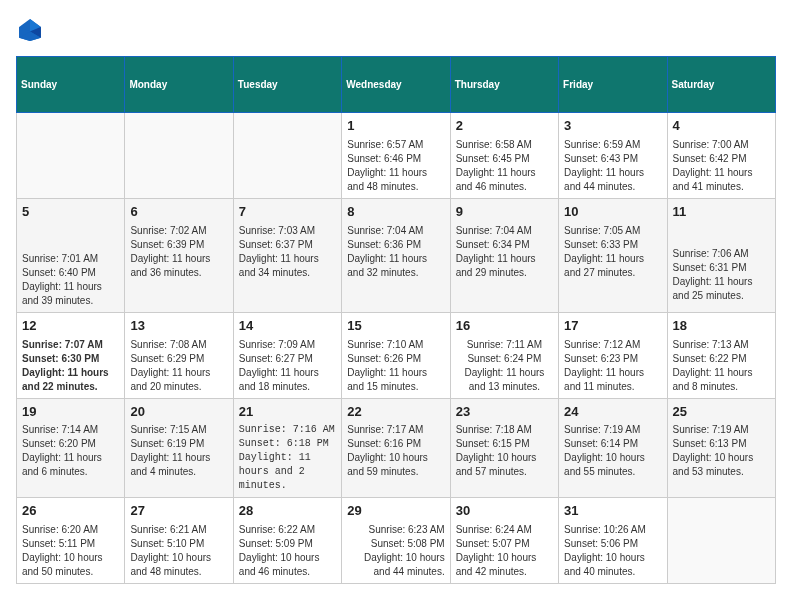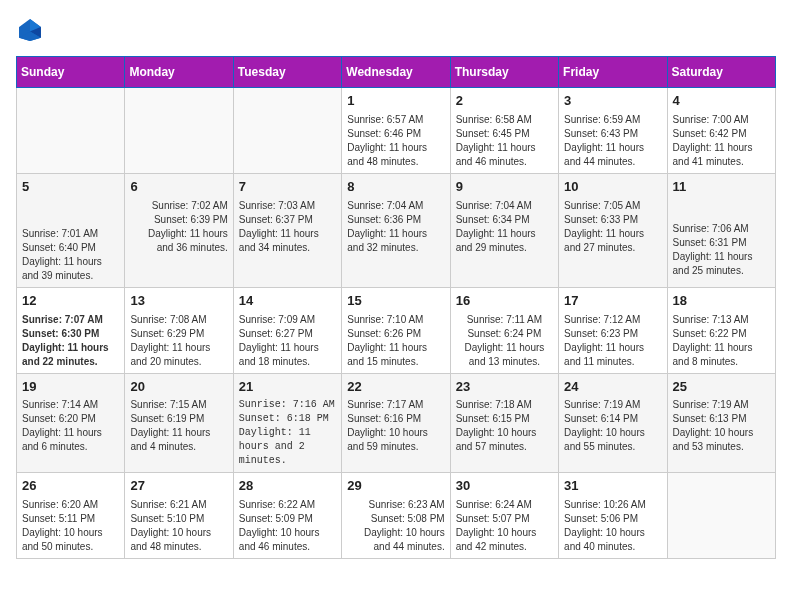--- a/index.html
+++ b/index.html
@@ -41,25 +41,25 @@
     .subtitle {
       font-size: 14px;
       color: #444;
     }
     table {
       width: 100%;
       border-collapse: collapse;
       font-size: 11px;
     }
     thead tr th {
-      background: #a21caf;
+      background: #0f766e;
       color: #fff;
-      padding: 8px 4px;
+      padding: 22px 4px;
       text-align: left;
-      font-size: 12px;
+      font-size: 10px;
       font-weight: bold;
       border: 1px solid #1565c0;
     }
     tbody tr td {
       border: 1px solid #ccc;
       vertical-align: top;
       padding: 4px 5px;
       height: 80px;
       width: 107px;
       background: #fff;
@@ -154,21 +154,21 @@
       </tr>
       <tr>
         <td>
           <span class="day-number">5</span>
           <div class="day-info" style="white-space: pre-line; margin-top: 30px;">Sunrise: 7:01 AM
 Sunset: 6:40 PM
 Daylight: 11 hours and 39 minutes.</div>
         </td>
         <td>
           <span class="day-number">6</span>
-          <div class="day-info" style="white-space: pre-line; text-align: right;">Sunrise: 7:02 AM
+          <div class="day-info" style="white-space: pre-line;">Sunrise: 7:02 AM
 Sunset: 6:39 PM
 Daylight: 11 hours and 36 minutes.</div>
         </td>
         <td>
           <span class="day-number">7</span>
           <div class="day-info" style="white-space: pre-line;">Sunrise: 7:03 AM
 Sunset: 6:37 PM
 Daylight: 11 hours and 34 minutes.</div>
         </td>
         <td>

